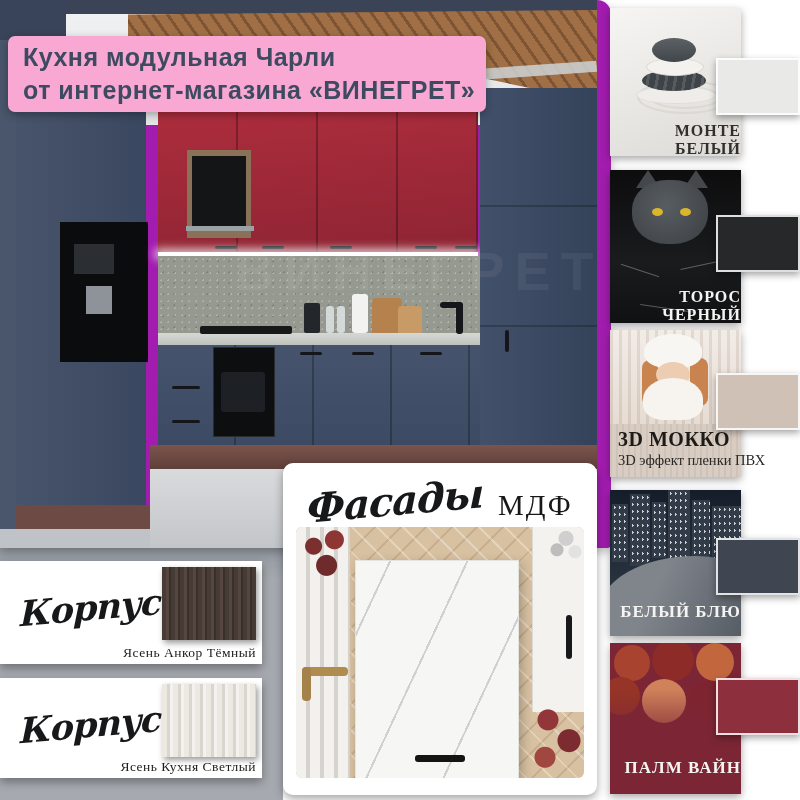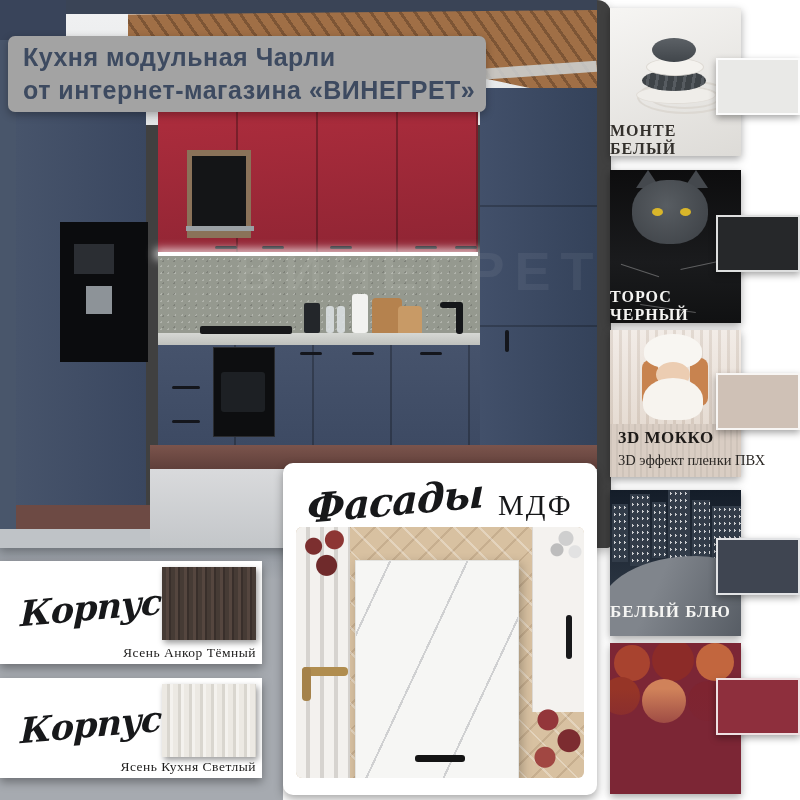--- a/index.html
+++ b/index.html
@@ -6,21 +6,21 @@
   .canvas{position:relative;width:800px;height:800px;background:#fff;overflow:hidden;
           font-family:"Liberation Serif",serif;}
   .abs{position:absolute;}
 
   
   .gray-patch{left:0;top:540px;width:283px;height:260px;
               background:linear-gradient(#8e959d,#a6aab0 40px);}
 
   
   .kitchen{left:0;top:0;width:611px;height:548px;border-radius:0 14px 4px 0;overflow:hidden;
-           background:#404040;box-shadow:0 4px 10px rgba(0,0,0,.25);}
+           background:#a21caf;box-shadow:0 4px 10px rgba(0,0,0,.25);}
   .k-ceiling{left:0;top:10px;width:597px;height:115px;background:linear-gradient(#f0f1f2,#e3e5e6);}
   .k-navy-top{left:0;top:0;width:597px;height:14px;background:#3a4456;}
   .k-navy-corner{left:0;top:0;width:66px;height:42px;background:#39445a;}
   .k-slats{left:128px;top:10px;width:469px;height:92px;
            background:repeating-linear-gradient(55deg,#a06f46 0 9px,#7d5535 9px 12px);
            clip-path:polygon(0 5%,100% 0,100% 100%,55% 52%,0 40%);}
   .k-cornice-stripe{left:330px;top:70px;width:267px;height:11px;background:#ced3d5;opacity:.85;transform:rotate(-4deg);}
   .k-left-strip{left:0;top:40px;width:16px;height:508px;background:#49566b;}
   .k-tall-left{left:16px;top:92px;width:130px;height:413px;
                background:linear-gradient(90deg,#47546b,#3a4760);}
@@ -63,21 +63,21 @@
   .k-board1{left:372px;top:298px;width:30px;height:35px;background:#b5824e;border-radius:4px 4px 0 0;}
   .k-board2{left:398px;top:306px;width:24px;height:27px;background:#c89a66;border-radius:4px 4px 0 0;}
   .k-faucet-v{left:456px;top:302px;width:7px;height:32px;background:#15171a;border-radius:3px;}
   .k-faucet-s{left:440px;top:302px;width:22px;height:6px;background:#15171a;border-radius:3px;}
   .k-ghost{left:235px;top:240px;font-family:"Liberation Sans",sans-serif;font-size:54px;font-weight:bold;
            color:rgba(255,255,255,.06);letter-spacing:10px;}
   .k-wm{left:86px;top:430px;font-family:"Liberation Sans",sans-serif;font-size:29px;
         color:rgba(240,242,244,.8);}
 
   
-  .title-band{left:8px;top:36px;width:478px;height:76px;background:#a3a3a3;border-radius:7px;
+  .title-band{left:8px;top:36px;width:478px;height:76px;background:#f9a8d4;border-radius:7px;
               box-shadow:0 3px 9px rgba(0,0,0,.3);padding:5px 0 0 15px;box-sizing:border-box;}
   .title-line{font-family:"Liberation Sans",sans-serif;font-weight:bold;font-size:25px;
               line-height:33px;color:#3d4a60;letter-spacing:.5px;}
 
   
   .facade-card{left:283px;top:463px;width:314px;height:332px;background:#fff;border-radius:10px;
                box-shadow:0 4px 10px rgba(0,0,0,.35);}
   .facade-title{left:0;top:14px;width:100%;text-align:center;}
   .script{font-family:"DejaVu Serif",serif;font-style:italic;font-weight:bold;letter-spacing:-1px;
           display:inline-block;transform:rotate(-5deg) skewX(-6deg);}
@@ -120,21 +120,21 @@
   .wood-swatch{left:162px;top:6px;width:94px;height:73px;box-shadow:2px 3px 6px rgba(0,0,0,.4);}
   .wood-dark{background:repeating-linear-gradient(90deg,#463b35 0 4px,#55463f 4px 7px,#392f2b 7px 9px);}
   .wood-light{background:repeating-linear-gradient(90deg,#ece9e3 0 5px,#d9d6cf 5px 8px,#f4f2ee 8px 11px);}
   .swatch-caption{left:30px;width:226px;text-align:right;font-size:13.5px;color:#1d1c1b;letter-spacing:.5px;}
   .cap-1{top:84px;} .cap-2{top:81px;}
 
   
   .tile{width:131px;left:610px;overflow:hidden;box-shadow:0 3px 8px rgba(0,0,0,.35);}
   .chip{left:716px;width:84px;height:57px;border:2px solid rgba(255,255,255,.85);box-sizing:border-box;
         box-shadow:0 3px 7px rgba(0,0,0,.35);}
-  .tile-label{left:610px;width:131px;text-align:left;font-weight:bold;letter-spacing:1px;}
+  .tile-label{left:610px;width:131px;text-align:right;font-weight:bold;letter-spacing:1px;}
 
   .tile-monte{top:8px;height:148px;background:linear-gradient(160deg,#f6f5f3,#dddbd7);}
   .ring{border:2px solid #dcd8d2;border-radius:50%;}
   .ring1{left:27px;top:72px;width:92px;height:30px;}
   .ring2{left:40px;top:78px;width:66px;height:19px;}
   .stone-d1{left:42px;top:30px;width:44px;height:24px;background:linear-gradient(#5c6166,#41464b);border-radius:50%;}
   .stone-w1{left:36px;top:50px;width:56px;height:16px;background:#f4f2ee;border:1px solid #ddd9d3;border-radius:50%;}
   .stone-d2{left:32px;top:62px;width:64px;height:21px;background:repeating-linear-gradient(100deg,#3e4347 0 6px,#565b60 6px 9px);border-radius:50%;}
   .stone-w2{left:26px;top:78px;width:78px;height:16px;background:#efede9;border:1px solid #e0dcd6;border-radius:50%;}
   .label-monte{top:122px;font-size:16px;color:#33302c;}
@@ -156,21 +156,21 @@
              background:linear-gradient(#f2ece7,#e6dcd3),
                         repeating-linear-gradient(90deg,rgba(160,140,120,.18) 0 3px,rgba(0,0,0,0) 3px 9px);
              background-blend-mode:multiply;}
   .mokko-hat{left:34px;top:4px;width:58px;height:34px;background:#f8f6f2;border-radius:50% 50% 40% 40%;}
   .mokko-face{left:46px;top:32px;width:34px;height:25px;background:#eccdb2;border-radius:50%;}
   .mokko-hair-l{left:32px;top:30px;width:16px;height:46px;background:#c8834f;border-radius:8px;}
   .mokko-hair-r{left:80px;top:28px;width:18px;height:48px;background:#c8834f;border-radius:8px;}
   .mokko-scarf{left:33px;top:48px;width:60px;height:42px;background:#f7f4ef;border-radius:50% 50% 35% 35%;}
   .mokko-band{left:0;top:94px;width:131px;height:53px;background:#d9cdc3;
               background-image:repeating-linear-gradient(90deg,rgba(0,0,0,.05) 0 2px,rgba(0,0,0,0) 2px 6px);}
-  .label-mokko{left:618px;top:428px;font-size:17px;font-weight:bold;color:#1d1a18;letter-spacing:.5px;}
+  .label-mokko{left:618px;top:428px;font-size:20px;font-weight:bold;color:#1d1a18;letter-spacing:.5px;}
   .label-mokko-sub{left:618px;top:452px;font-size:14.5px;color:#2a2724;}
 
   .tile-palmblue{top:490px;height:146px;background:linear-gradient(#141d29,#2b3542 70%);}
   .bldg{background-color:#323c49;
         background-image:radial-gradient(rgba(255,255,255,.75) 1px,rgba(0,0,0,0) 1px);
         background-size:5px 7px;}
   .b1{left:2px;top:14px;width:16px;height:58px;} .b2{left:20px;top:4px;width:20px;height:72px;}
   .b3{left:42px;top:12px;width:14px;height:56px;} .b4{left:58px;top:0;width:22px;height:78px;}
   .b5{left:82px;top:10px;width:18px;height:62px;} .b6{left:102px;top:16px;width:29px;height:66px;}
   .road{left:-10px;top:66px;width:160px;height:90px;background:linear-gradient(115deg,#80858c 35%,#4e545c);
@@ -337,15 +337,16 @@
 
   <div class="abs tile tile-palmwine">
     <div class="abs cork c1"></div>
     <div class="abs cork c2"></div>
     <div class="abs cork c3"></div>
     <div class="abs cork c4"></div>
     <div class="abs cork c5"></div>
     <div class="abs cork c6"></div>
     <div class="abs cork-fade"></div>
   </div>
+  <div class="abs tile-label label-palmwine">ПАЛМ ВАЙН</div>
   <div class="abs chip chip-palmwine" style="background-color: rgb(142, 47, 61);"></div>
 
 </div>
 
 </body></html>

